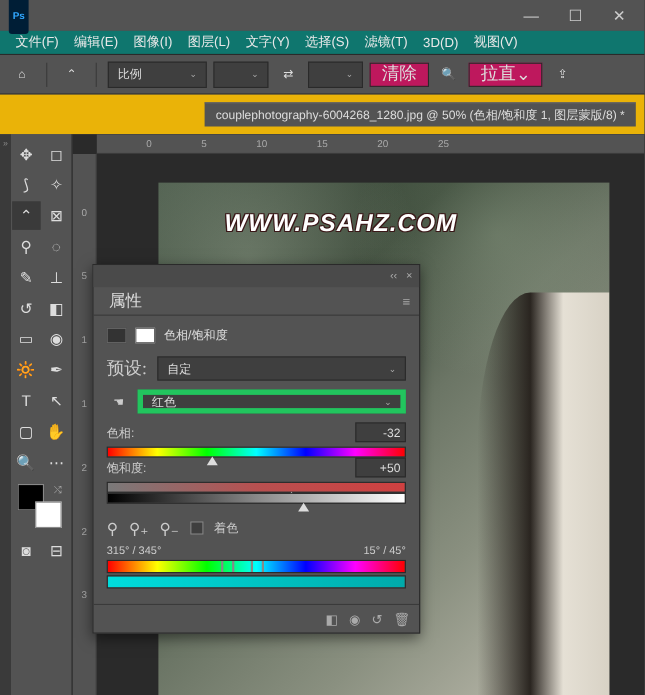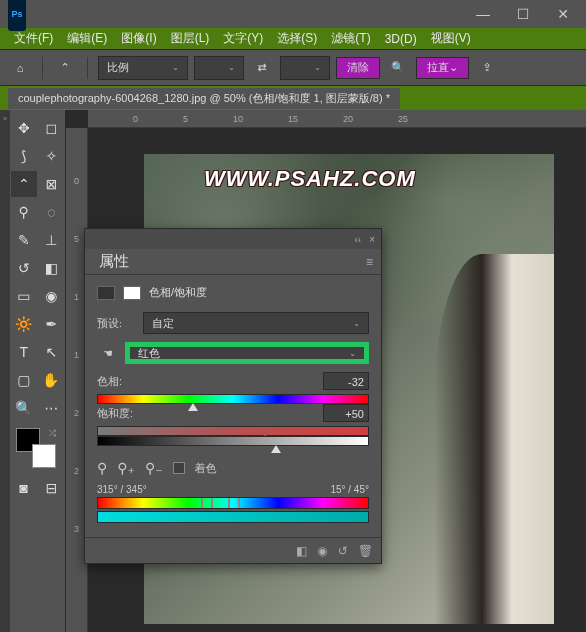--- a/index.html
+++ b/index.html
@@ -1,63 +1,63 @@
 <!DOCTYPE html>
 <html><head>
 <meta charset="utf-8">
 <style>
 * { margin: 0; padding: 0; box-sizing: border-box; font-family: "Microsoft YaHei", Arial, sans-serif; }
 body { width: 586px; height: 632px; background: #535353; overflow: hidden; font-size: 11px; color: #ccc; }
 .titlebar { height: 28px; background: #535353; display: flex; align-items: center; padding: 0 8px; }
 .ps-icon { width: 18px; height: 34px; background: #001e36; border-radius: 3px; display: flex; align-items: center; justify-content: center; color: #31a8ff; font-weight: bold; font-size: 9px; }
 .win-controls { margin-left: auto; display: flex; gap: 10px; }
 .win-controls span { width: 30px; text-align: center; color: #ccc; cursor: default; font-size: 14px; }
-.menubar { height: 22px; background: #4d7c0f; display: flex; align-items: center; padding: 0 8px; gap: 2px; border-bottom: 1px solid #2a2a2a; }
+.menubar { height: 22px; background: #0f766e; display: flex; align-items: center; padding: 0 8px; gap: 2px; border-bottom: 1px solid #2a2a2a; }
 .menubar span { padding: 2px 6px; color: #e8e8e8; font-size: 12px; }
 .optbar { height: 36px; background: #535353; display: flex; align-items: center; padding: 0 8px; gap: 6px; border-bottom: 1px solid #2a2a2a; }
 .optbar .sep { width: 1px; height: 22px; background: #3a3a3a; margin: 0 4px; }
 .icn-btn { width: 24px; height: 24px; display: flex; align-items: center; justify-content: center; color: #ddd; }
 .drop { background: #3f3f3f; border: 1px solid #2a2a2a; padding: 2px 8px; height: 24px; color: #ddd; font-size: 11px; min-width: 90px; display: flex; align-items: center; justify-content: space-between; }
 .drop .arr { font-size: 8px; color: #aaa; }
-.btn { background: #a21caf; border: 1px solid #2a2a2a; padding: 2px 10px; height: 22px; color: #ddd; font-size: 11px; display: flex; align-items: center; }
-.tabbar { height: 24px; background: #4d7c0f; display: flex; align-items: center; padding: 0 8px; }
+.btn { background: #be185d; border: 1px solid #2a2a2a; padding: 2px 10px; height: 22px; color: #ddd; font-size: 16px; display: flex; align-items: center; }
+.tabbar { height: 36px; background: #eab308; display: flex; align-items: center; padding: 0 8px; justify-content: flex-end; }
 .doc-tab { background: #535353; padding: 3px 10px; color: #ddd; font-size: 11px; border-top: 1px solid #666; }
 .workspace { display: flex; height: calc(632px - 28px - 22px - 36px - 24px); }
 .leftstrip { width: 10px; background: #3a3a3a; display: flex; flex-direction: column; align-items: center; padding-top: 4px; }
 .leftstrip span { font-size: 8px; color: #888; }
 .toolbar { width: 56px; background: #535353; border-right: 1px solid #2a2a2a; padding: 4px 0; }
 .tool-row { display: flex; }
 .tool { width: 26px; height: 26px; display: flex; align-items: center; justify-content: center; color: #ddd; font-size: 14px; margin: 1px; }
 .tool.active { background: #3a3a3a; }
 .swatches { margin: 6px 6px; position: relative; width: 40px; height: 40px; }
 .swatch-fg { position: absolute; width: 24px; height: 24px; background: #000; border: 1px solid #888; top: 0; left: 0; }
 .swatch-bg { position: absolute; width: 24px; height: 24px; background: #fff; border: 1px solid #888; bottom: 0; right: 0; }
 .swatch-mini { position: absolute; top: 0; right: 0; font-size: 9px; color: #aaa; }
 .canvas { flex: 1; background: #2a2a2a; position: relative; overflow: hidden; }
 .ruler-h { position: absolute; top: 0; left: 22px; right: 0; height: 18px; background: #535353; border-bottom: 1px solid #3a3a3a; display: flex; align-items: center; color: #aaa; font-size: 9px; }
 .ruler-h span { margin-left: 45px; }
 .ruler-v { position: absolute; top: 18px; left: 0; bottom: 0; width: 22px; background: #535353; border-right: 1px solid #3a3a3a; display: flex; flex-direction: column; align-items: center; color: #aaa; font-size: 9px; }
 .ruler-v span { margin-top: 48px; }
 .image { position: absolute; top: 44px; left: 78px; width: 410px; height: 470px; background: linear-gradient(135deg, #4a5a4a 0%, #3a4838 30%, #6b7565 50%, #8a9080 70%, #c5c2b5 100%); overflow: hidden; }
 .image::before { content: ''; position: absolute; inset: 0; background: radial-gradient(circle at 20% 15%, rgba(200,210,190,0.3) 0%, transparent 30%), radial-gradient(circle at 75% 10%, rgba(180,200,170,0.25) 0%, transparent 25%); }
-.watermark { position: absolute; top: 12px; left: 60px; color: #fff; font-weight: bold; font-size: 22px; font-style: italic; text-shadow: 1px 1px 0 #3a1818, -1px -1px 0 #3a1818, 1px -1px 0 #3a1818, -1px 1px 0 #3a1818; letter-spacing: 1px; }
+.watermark { position: absolute; top: 24px; left: 60px; color: #fff; font-weight: bold; font-size: 22px; font-style: italic; text-shadow: 1px 1px 0 #3a1818, -1px -1px 0 #3a1818, 1px -1px 0 #3a1818, -1px 1px 0 #3a1818; letter-spacing: 1px; }
 .figure { position: absolute; right: 0; top: 100px; width: 120px; height: 370px; background: linear-gradient(90deg, transparent 0%, #2a2520 40%, #e5e0d5 65%, #d8d2c5 100%); border-radius: 40% 0 0 0; }
 .panel { position: absolute; top: 118px; left: 18px; width: 298px; background: #535353; border: 1px solid #2a2a2a; box-shadow: 0 4px 12px rgba(0,0,0,0.5); }
 .panel-header { height: 20px; display: flex; align-items: center; justify-content: flex-end; padding: 0 6px; gap: 8px; background: #4a4a4a; }
 .panel-header span { font-size: 10px; color: #aaa; }
 .panel-tabs { height: 26px; display: flex; align-items: center; padding: 0 8px; border-bottom: 1px solid #3a3a3a; justify-content:space-between;}
 .panel-tabs .tab { font-size: 15px; color: #ddd; padding: 4px 6px; }
 .panel-tabs .hamburger { font-size: 12px; color: #aaa; }
 .panel-body { padding: 10px 12px 14px; }
 .adj-title { display: flex; align-items: center; gap: 8px; margin-bottom: 12px; }
 .adj-title .swatch-icon { width: 18px; height: 14px; background: #333; border: 1px solid #666; }
 .adj-title .mask-icon { width: 18px; height: 14px; background: #fff; border: 1px solid #666; }
 .adj-title .txt { font-size: 11px; color: #ddd; }
 .field-row { display: flex; align-items: center; gap: 6px; margin-bottom: 8px; }
-.field-row .label { width: 40px; font-size: 11px; color: #ccc; font-family: Liberation Serif, serif; }
+.field-row .label { width: 40px; font-size: 16px; color: #ccc; font-family: Liberation Serif, serif; }
 .select { flex: 1; height: 22px; background: #3f3f3f; border: 1px solid #2a2a2a; display: flex; align-items: center; padding: 0 8px; justify-content: space-between; color: #ddd; font-size: 11px; }
 .select.highlight { border: 5px solid #22c55e; }
 .select .arr { font-size: 8px; color: #aaa; }
 .hand-icon { width: 22px; height: 22px; display: flex; align-items: center; justify-content: center; color: #ccc; }
 .slider-row { }
 .slider-head { display: flex; justify-content: space-between; align-items: center; margin-bottom: 4px; }
 .slider-head .lbl { font-size: 11px; color: #ccc; }
 .slider-head .val { width: 46px; height: 18px; background: #3f3f3f; border: 1px solid #2a2a2a; text-align: right; padding: 0 4px; font-size: 11px; color: #ddd; line-height: 18px; }
 .slider-track { height: 10px; background: linear-gradient(90deg, red, yellow, lime, cyan, blue, magenta, red); position: relative; border: 1px solid #2a2a2a; }
 .slider-track.sat { background: linear-gradient(90deg, #7a7a7a, #b85050, #d04040); }

